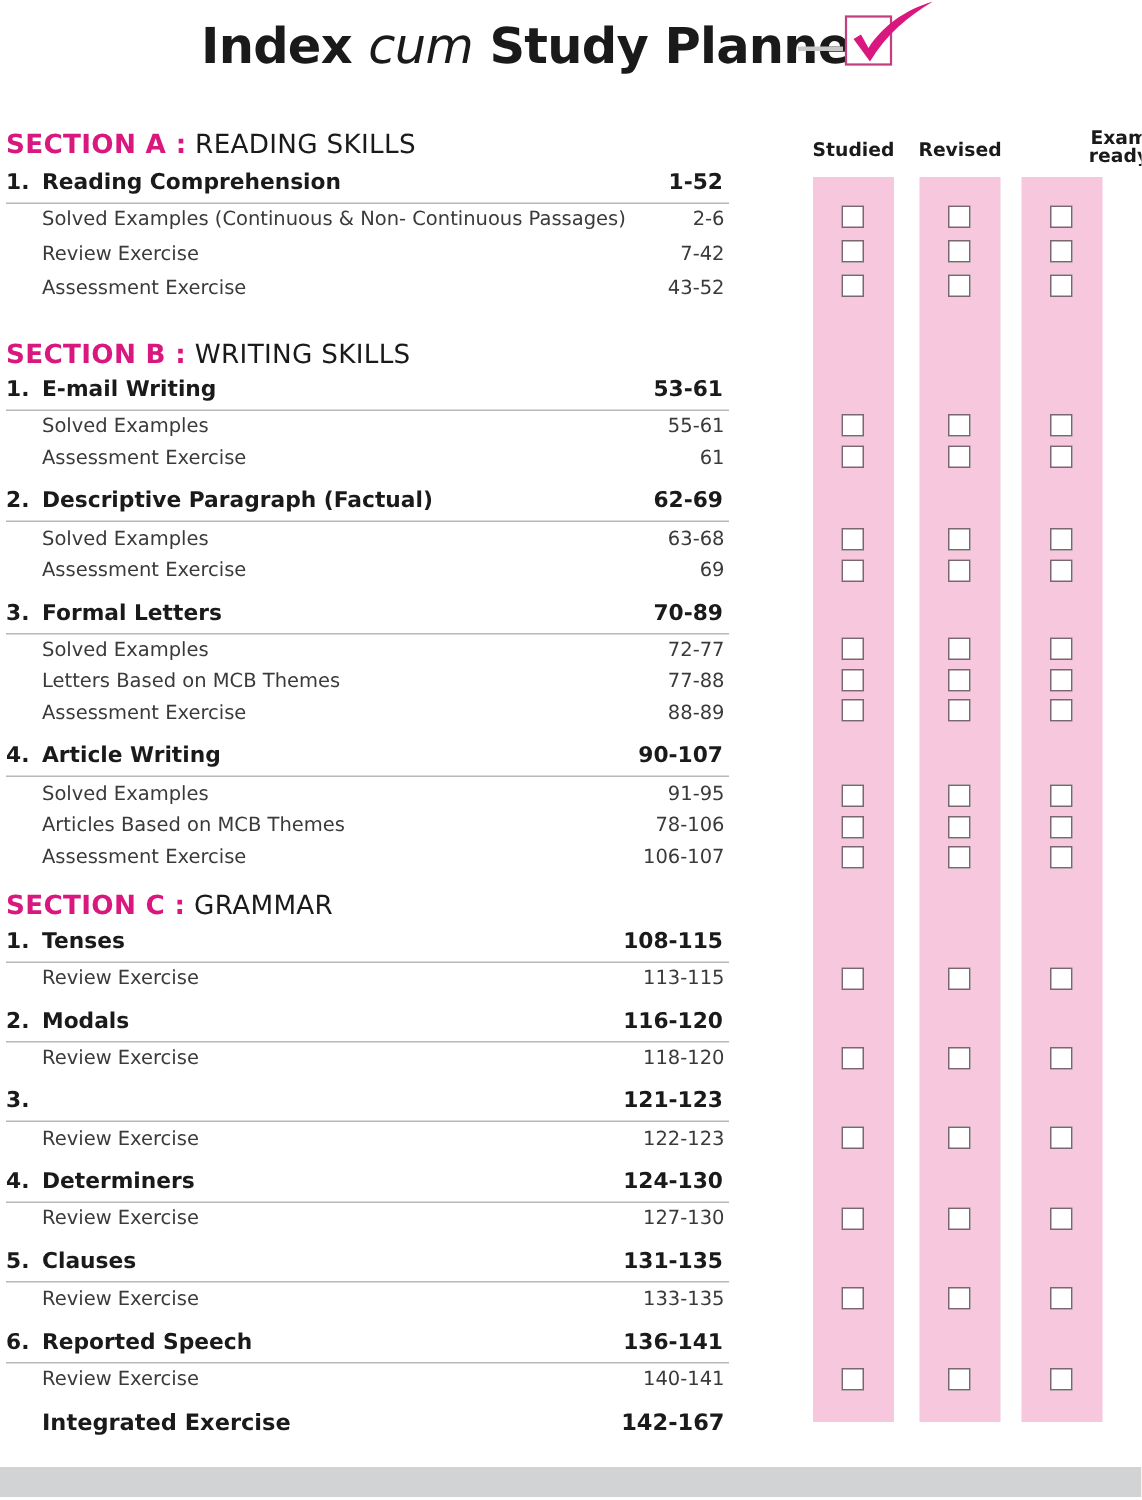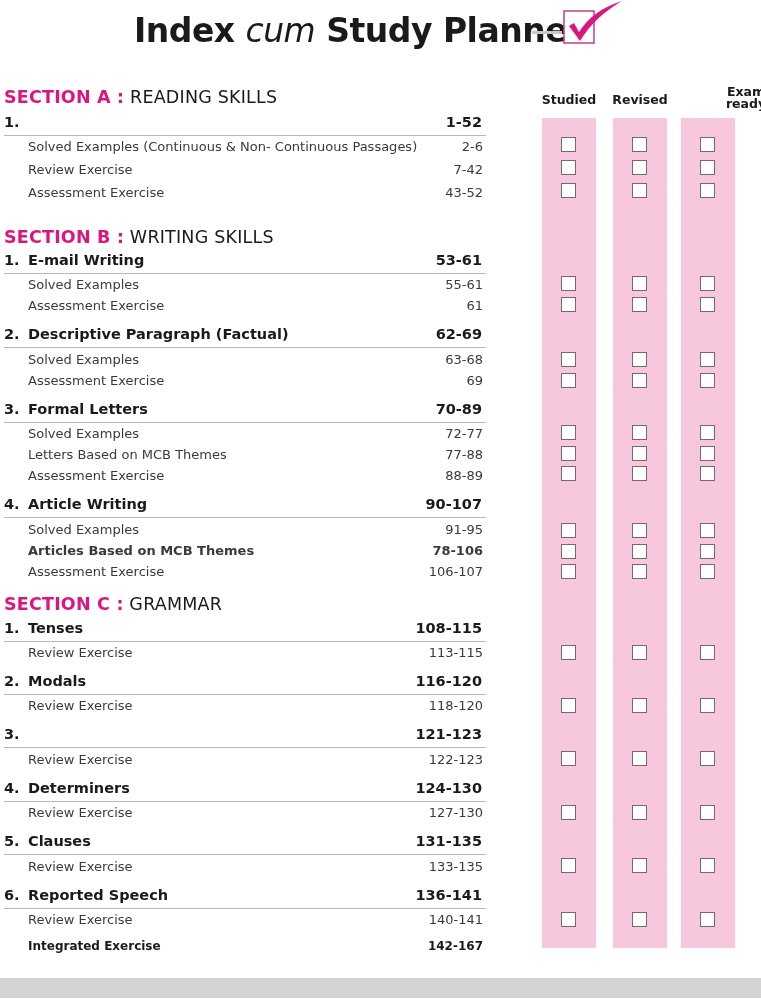--- a/index.html
+++ b/index.html
@@ -20,21 +20,21 @@
   .chap { position: absolute; left: 4px; width: 482px; height: 22px; border-bottom: 1px solid #b8b8b8;
           font-size: 14.5px; font-weight: bold; }
   .chap .num { position: absolute; left: 0; top: 1px; }
   .chap .name { position: absolute; left: 24px; top: 1px; white-space: nowrap; }
   .chap .pages { position: absolute; right: 4px; top: 1px; }
 
   .sub { position: absolute; left: 28px; width: 455px; height: 19px; font-size: 13px; color: #3a3a3a; }
   .sub .name { position: absolute; left: 0; top: 0; white-space: nowrap; }
   .sub .pages { position: absolute; right: 0; top: 0; }
 
-  .integrated { position: absolute; left: 28px; width: 455px; font-size: 12px; font-weight: bold; }
+  .integrated { position: absolute; left: 28px; width: 455px; font-size: 15px; font-weight: bold; }
   .integrated .pages { position: absolute; right: 0; top: 0; margin-left: 19px; }
 
   .col-head { position: absolute; font-size: 12.5px; font-weight: bold; text-align: center; line-height: 12px; color: #1a1a1a; }
   .col-band { position: absolute; top: 118px; height: 830px; width: 54px; background: #f7c8dd; }
   .box { position: absolute; width: 15px; height: 15px; background: #ffffff; border: 1px solid #7a6670; box-sizing: border-box; }
 
   .footer-bar { position: absolute; left: 0; top: 978px; width: 761px; height: 20px; background: #d2d3d5; }
 </style>
 </head>
 <body>
@@ -65,20 +65,21 @@
 <div class="col-band" style="left:613px;"></div>
 <div class="col-band" style="left:681px;"></div>
 
 <div class="toc">
 
   <div class="sec-head" style="top:87px;">
     <span class="sec-tag">SECTION A :</span><span class="sec-name"> READING SKILLS</span>
   </div>
   <div class="chap" style="top:113px;">
     <span class="num">1.</span>
+    <span class="name">Reading Comprehension</span>
     <span class="pages">1-52</span>
   </div>
   <div class="sub" style="top:139px;">
     <span class="name">Solved Examples (Continuous &amp; Non- Continuous Passages)</span>
     <span class="pages">2-6</span>
   </div>
   <div class="sub" style="top:162px;">
     <span class="name">Review Exercise</span>
     <span class="pages">7-42</span>
   </div>
@@ -138,21 +139,21 @@
 
   <div class="chap" style="top:495px;">
     <span class="num">4.</span>
     <span class="name">Article Writing</span>
     <span class="pages">90-107</span>
   </div>
   <div class="sub" style="top:522px;">
     <span class="name">Solved Examples</span>
     <span class="pages">91-95</span>
   </div>
-  <div class="sub" style="top:543px;font-weight:bold;">
+  <div class="sub" style="top:543px;">
     <span class="name">Articles Based on MCB Themes</span>
     <span class="pages">78-106</span>
   </div>
   <div class="sub" style="top:564px;">
     <span class="name">Assessment Exercise</span>
     <span class="pages">106-107</span>
   </div>
 
   <div class="sec-head" style="top:594px;">
     <span class="sec-tag">SECTION C :</span><span class="sec-name"> GRAMMAR</span>

